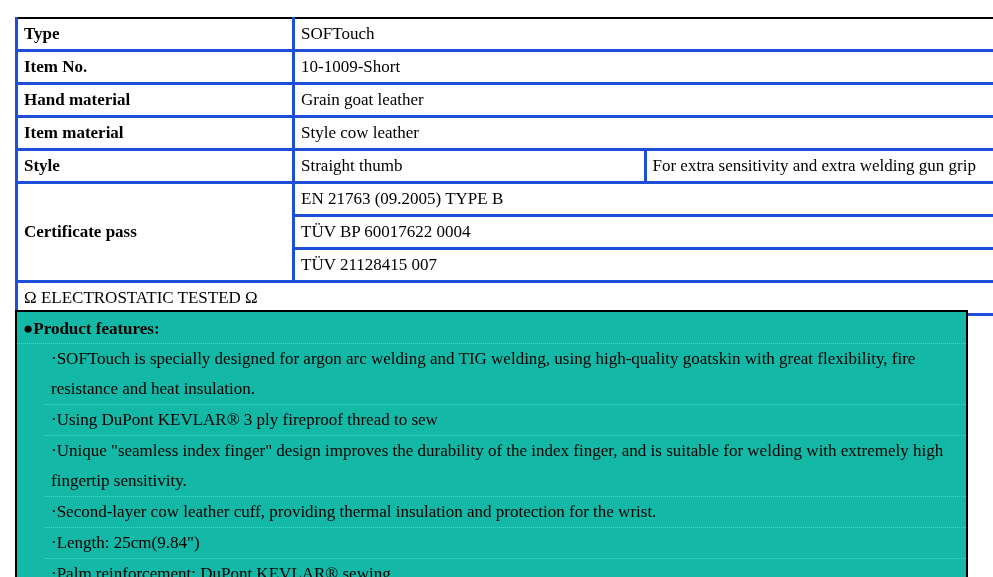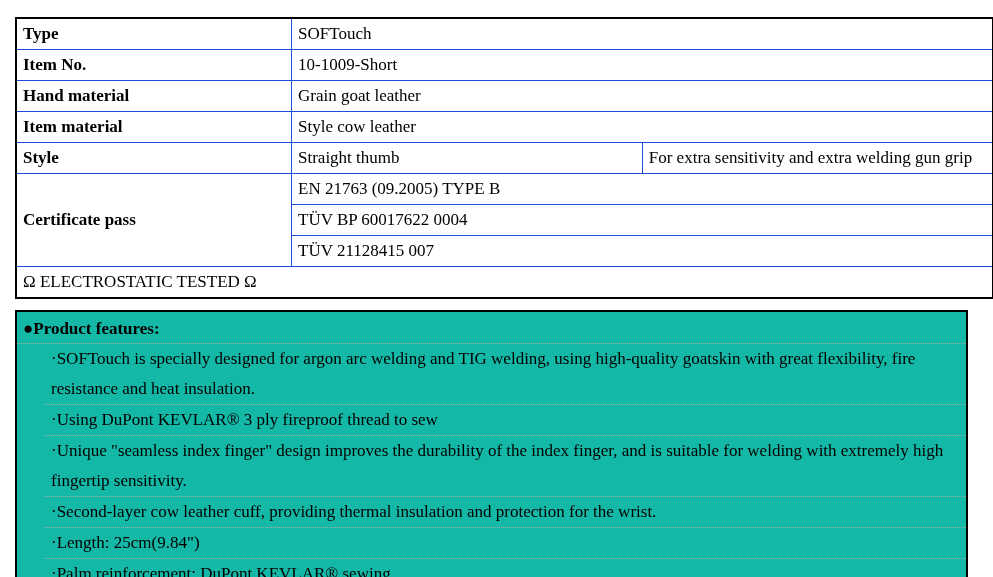--- a/index.html
+++ b/index.html
@@ -23,21 +23,21 @@
 
   
   .spec-table {
     border-collapse: collapse;
     width: 953px;
     margin: 17px 0 0 15px;
     table-layout: fixed;
     border: 2px solid #000;
   }
   .spec-table td {
-    border: 1px solid #1d4ed8;
+    border: 3px solid #1d4ed8;
     padding: 3px 6px 4px 6px;
     font-size: 17px;
     line-height: 22px;
     vertical-align: middle;
     height: 23px;
   }
   .spec-table td.label {
     font-weight: bold;
     width: 262px;
   }

